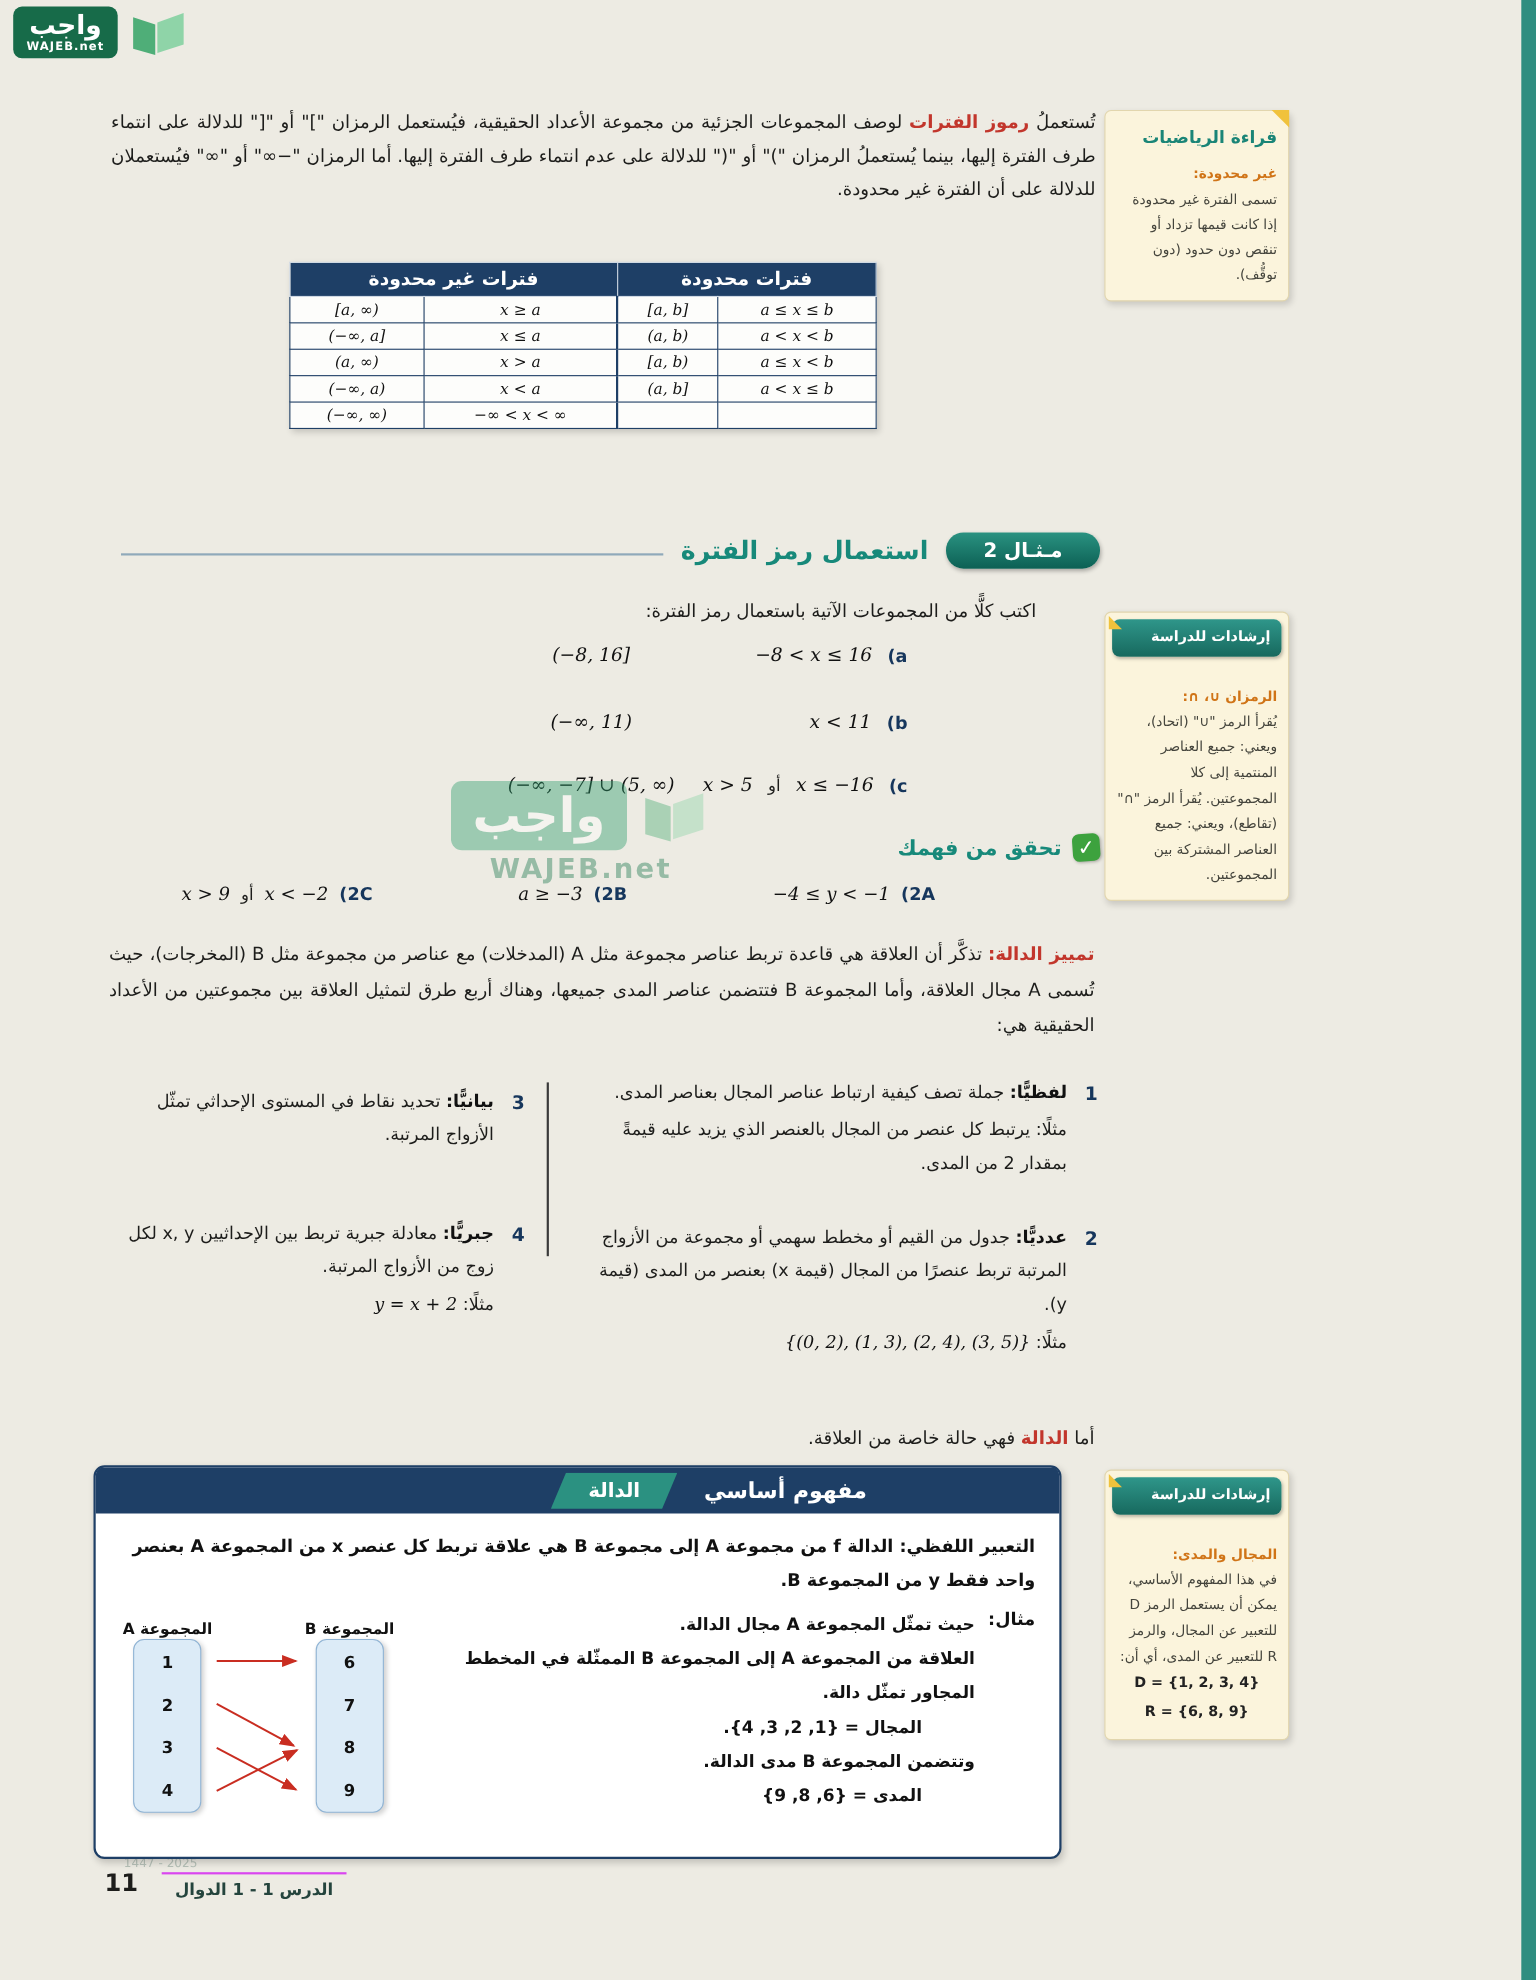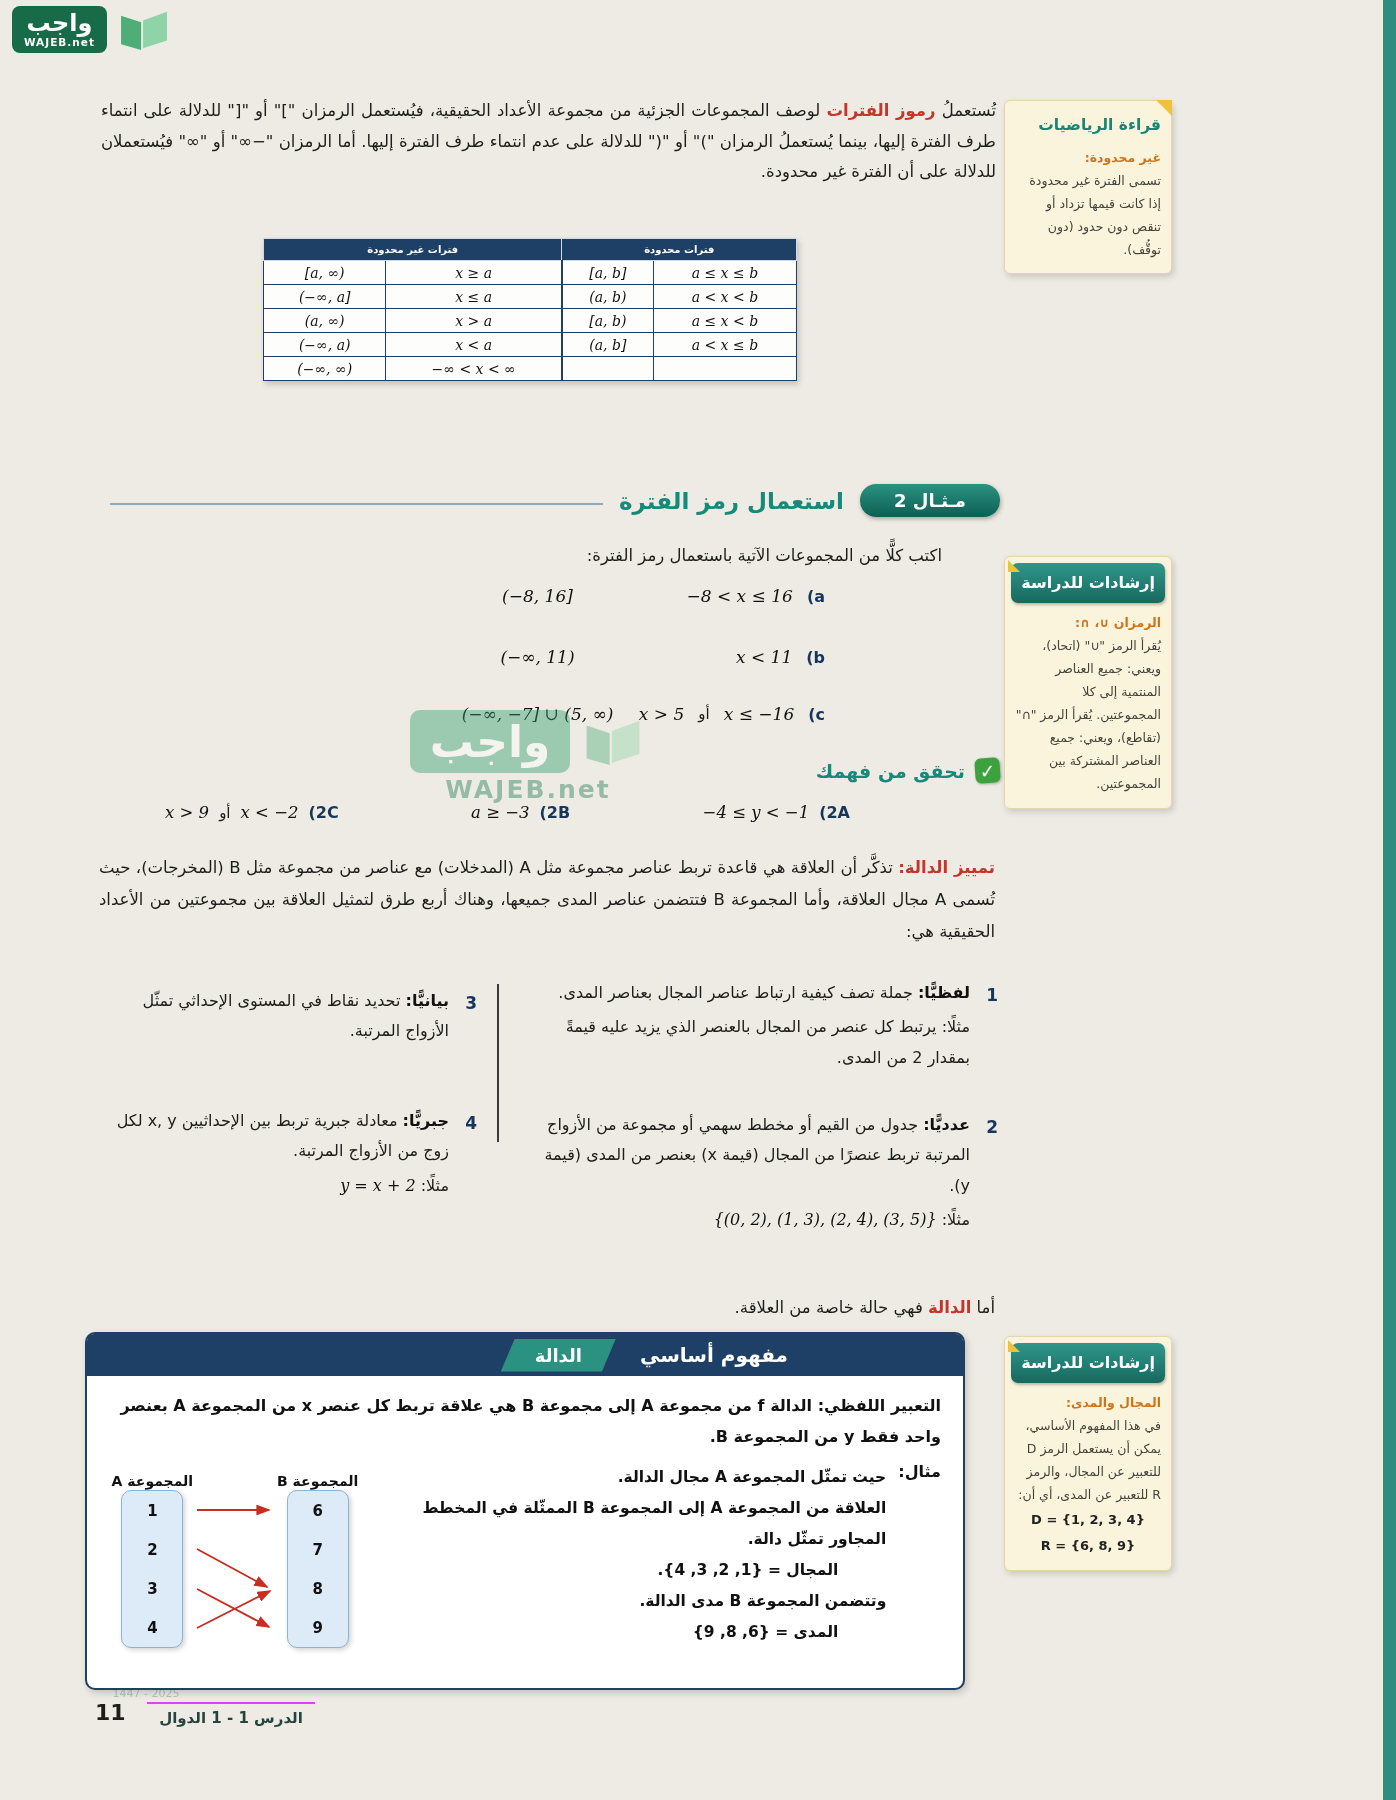--- a/index.html
+++ b/index.html
@@ -12,40 +12,40 @@
   
   .brand { position:absolute; top:6px; left:12px; display:flex; align-items:center; gap:8px; direction:ltr; z-index:5; }
   .brand-box { background:#176b49; color:#fff; border-radius:8px; padding:4px 12px 5px; text-align:center; }
   .brand-ar { font-size:24px; font-weight:bold; line-height:1.1; }
   .brand-net { font-size:10.5px; font-weight:bold; letter-spacing:1px; }
 
   
   .side-box { position:absolute; right:224px; width:168px; background:#fbf4dc; border:1px solid #e2d6ae; border-radius:6px; box-shadow:2px 3px 6px rgba(0,0,0,.15); padding:10px 10px 12px; font-size:12.5px; line-height:1.85; color:#44443c; text-align:right; z-index:3; }
   .side-title-plain { color:#1a8577; font-weight:bold; font-size:15.5px; margin-bottom:6px; }
   .corner-fold { position:absolute; top:-1px; right:-1px; width:0; height:0; border-top:16px solid #f0c23c; border-left:16px solid transparent; }
-  .side-band { position:relative; background:linear-gradient(180deg,#2f968a,#17695e); color:#fff; font-weight:bold; font-size:16px; padding:5px 10px; border-radius:7px; margin:-4px -4px 8px; box-shadow:1px 2px 3px rgba(0,0,0,.25); }
+  .side-band { position:relative; background:linear-gradient(180deg,#2f968a,#17695e); color:#fff; font-weight:bold; font-size:13px; padding:5px 10px; border-radius:7px; margin:-4px -4px 24px; box-shadow:1px 2px 3px rgba(0,0,0,.25); }
   .side-band .band-fold { position:absolute; top:-3px; left:-3px; width:0; height:0; border-bottom:12px solid #f0c23c; border-right:12px solid transparent; }
   .side-term { color:#d07417; font-weight:bold; }
   .side-eq { direction:ltr; text-align:center; font-weight:bold; font-size:13px; margin-top:2px; color:#222; }
 
   #box-reading { top:100px; }
   #box-symbols { top:556px; }
   #box-domain  { top:1336px; }
 
   
   .main { position:absolute; left:95px; top:0; width:905px; height:1800px; z-index:1; }
   .main > div, .main > p { position:absolute; }
 
   .intro { top:96px; right:4px; left:6px; font-size:16.5px; line-height:1.85; color:#1d1d1b; text-align:justify; }
   .red-lead { color:#c2362c; font-weight:bold; }
 
   
   .tbl { top:238px; left:168px; width:534px; direction:ltr; }
   .intervals { border-collapse:collapse; width:100%; box-shadow:2px 3px 6px rgba(0,0,0,.18); }
-  .intervals th { background:#1e3f66; color:#fff; border:1px solid #cfd9e4; padding:5px 6px; font-size:10px; font-weight:bold; }
+  .intervals th { background:#1e3f66; color:#fff; border:1px solid #cfd9e4; padding:5px 6px; font-size:17px; font-weight:bold; }
   .intervals tr.sub th { font-size:13.5px; padding:4px 6px; }
   .intervals td { border:1px solid #1e3f66; background:#fdfdfb; text-align:center; padding:3.5px 6px; font-family:"DejaVu Serif", serif; font-style:italic; font-size:14px; color:#111; }
   .intervals td:nth-child(2) { border-right:2px solid #1e3f66; }
 
   
   .ex-head { top:484px; right:0; left:15px; display:flex; align-items:center; gap:16px; }
   .ex-badge { background:linear-gradient(180deg,#2a9281,#0c6054); color:#fff; font-weight:bold; font-size:18px; padding:6px 34px; border-radius:16px; box-shadow:1px 2px 4px rgba(0,0,0,.3); white-space:nowrap; }
   .ex-title { color:#17897a; font-weight:bold; font-size:23px; white-space:nowrap; }
   .ex-rule { flex:1; height:2px; background:#8fa9ba; align-self:center; margin-top:6px; }
   .ex-instr { top:546px; right:58px; font-size:16.5px; color:#1d1d1b; }

